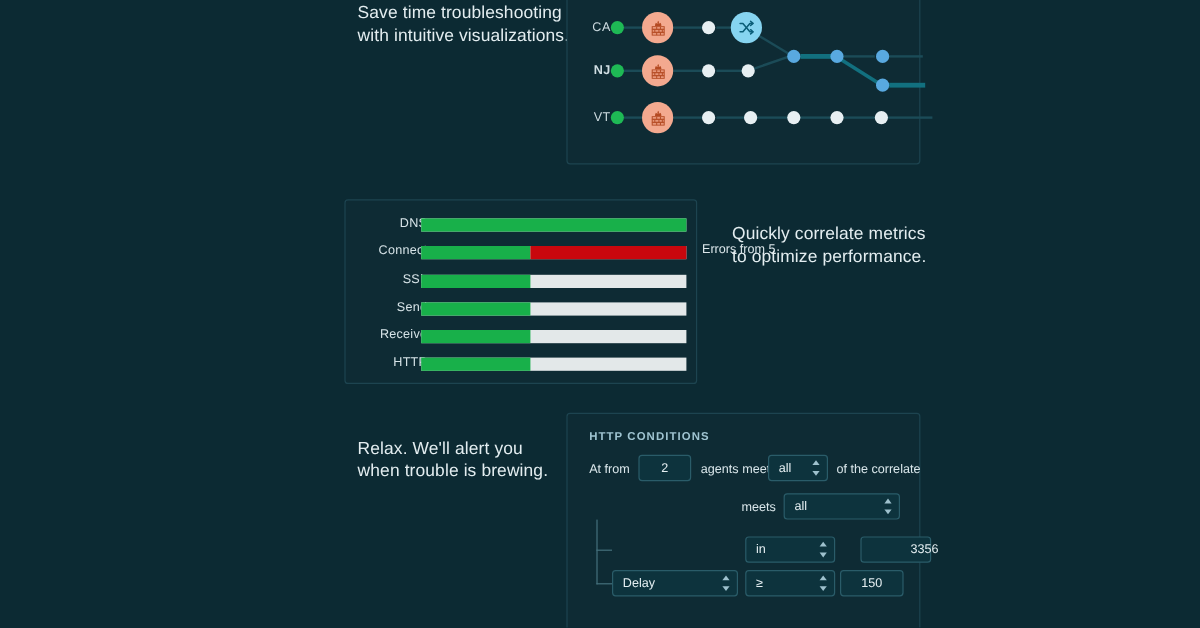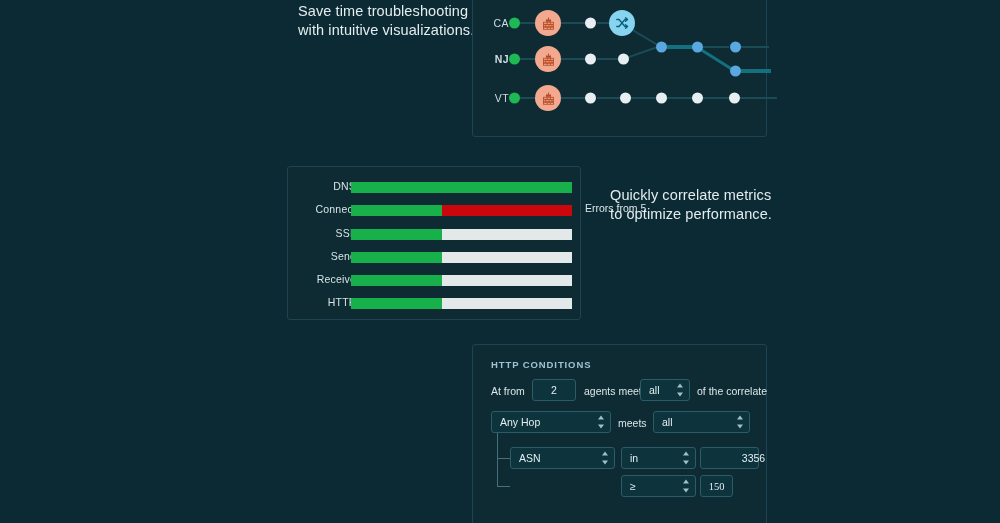--- a/index.html
+++ b/index.html
@@ -292,20 +292,22 @@
       <div class="bar-track">
         <div class="bar-fill" id="f5" style="width: 41%;"></div>
 
       </div>
     </div>
   </div>
 
   <div class="caption" style="left:588px; top:186px;">Quickly correlate metrics
 to optimize performance.</div>
 
+  <div class="caption" style="left:276px; top:365px;">Relax. We'll alert you
+when trouble is brewing.</div>
 
   <div class="panel" id="alert-panel">
 
     <div class="ac-title">HTTP CONDITIONS</div>
 
     <div class="ac-rowtext" style="left:18px; top:40px;">At from</div>
 
     <div class="ctl numeric" style="left:59px; top:34px; width:44px;">
       <span>2</span>
     </div>
@@ -315,65 +317,58 @@
     <div class="ctl select" style="left:167px; top:34px; width:50px;">
       <span>all</span>
       <span class="arrows">
           <i class="up"></i>
           <i class="down"></i>
         </span>
     </div>
 
     <div class="ac-rowtext" style="left:224px; top:40px;">of the correlate</div>
 
-    <div class="ctl select" style="left:18px; top:66px; width:120px;">
-      <span>Any Hop</span>
-      <span class="arrows">
-          <i class="up"></i>
-          <i class="down"></i>
-        </span>
-    </div>
 
     <div class="ac-rowtext" style="left:145px; top:72px;">meets</div>
 
     <div class="ctl select" style="left:180px; top:66px; width:97px;">
       <span>all</span>
       <span class="arrows">
           <i class="up"></i>
           <i class="down"></i>
         </span>
     </div>
 
     <div class="tree-v" style="left:24px; top:88px; height:54px;"></div>
     <div class="tree-h" style="left:24px; top:113px; width:13px;"></div>
     <div class="tree-h" style="left:24px; top:141px; width:13px;"></div>
 
-    <div class="ctl select" style="left:37px; top:102px; width:105px;">
-      <span>ASN</span>
-      <span class="arrows">
-          <i class="up"></i>
-          <i class="down"></i>
-        </span>
-    </div>
     <div class="ctl select" style="left:148px; top:102px; width:75px;">
       <span>in</span>
       <span class="arrows">
           <i class="up"></i>
           <i class="down"></i>
         </span>
     </div>
-    <div class="ctl numeric" style="left:227px; top:102px; width:59px;padding-left:48px;">
+    <div class="ctl numeric" style="left:244px; top:102px; width:59px;padding-left:48px;">
       <span>3356</span>
     </div>
 
+    <div class="ctl select" style="left:37px; top:130px; width:105px;">
+      <span>Delay</span>
+      <span class="arrows">
+          <i class="up"></i>
+          <i class="down"></i>
+        </span>
+    </div>
     <div class="ctl select" style="left:148px; top:130px; width:75px;">
       <span>≥</span>
       <span class="arrows">
           <i class="up"></i>
           <i class="down"></i>
         </span>
     </div>
-    <div class="ctl numeric" style="left:227px; top:130px; width:33px;font-family:Liberation Serif, serif;">
+    <div class="ctl numeric" style="left:227px; top:130px; width:53px;">
       <span>150</span>
     </div>
   </div>
 
 </div>
 
 </body></html>

